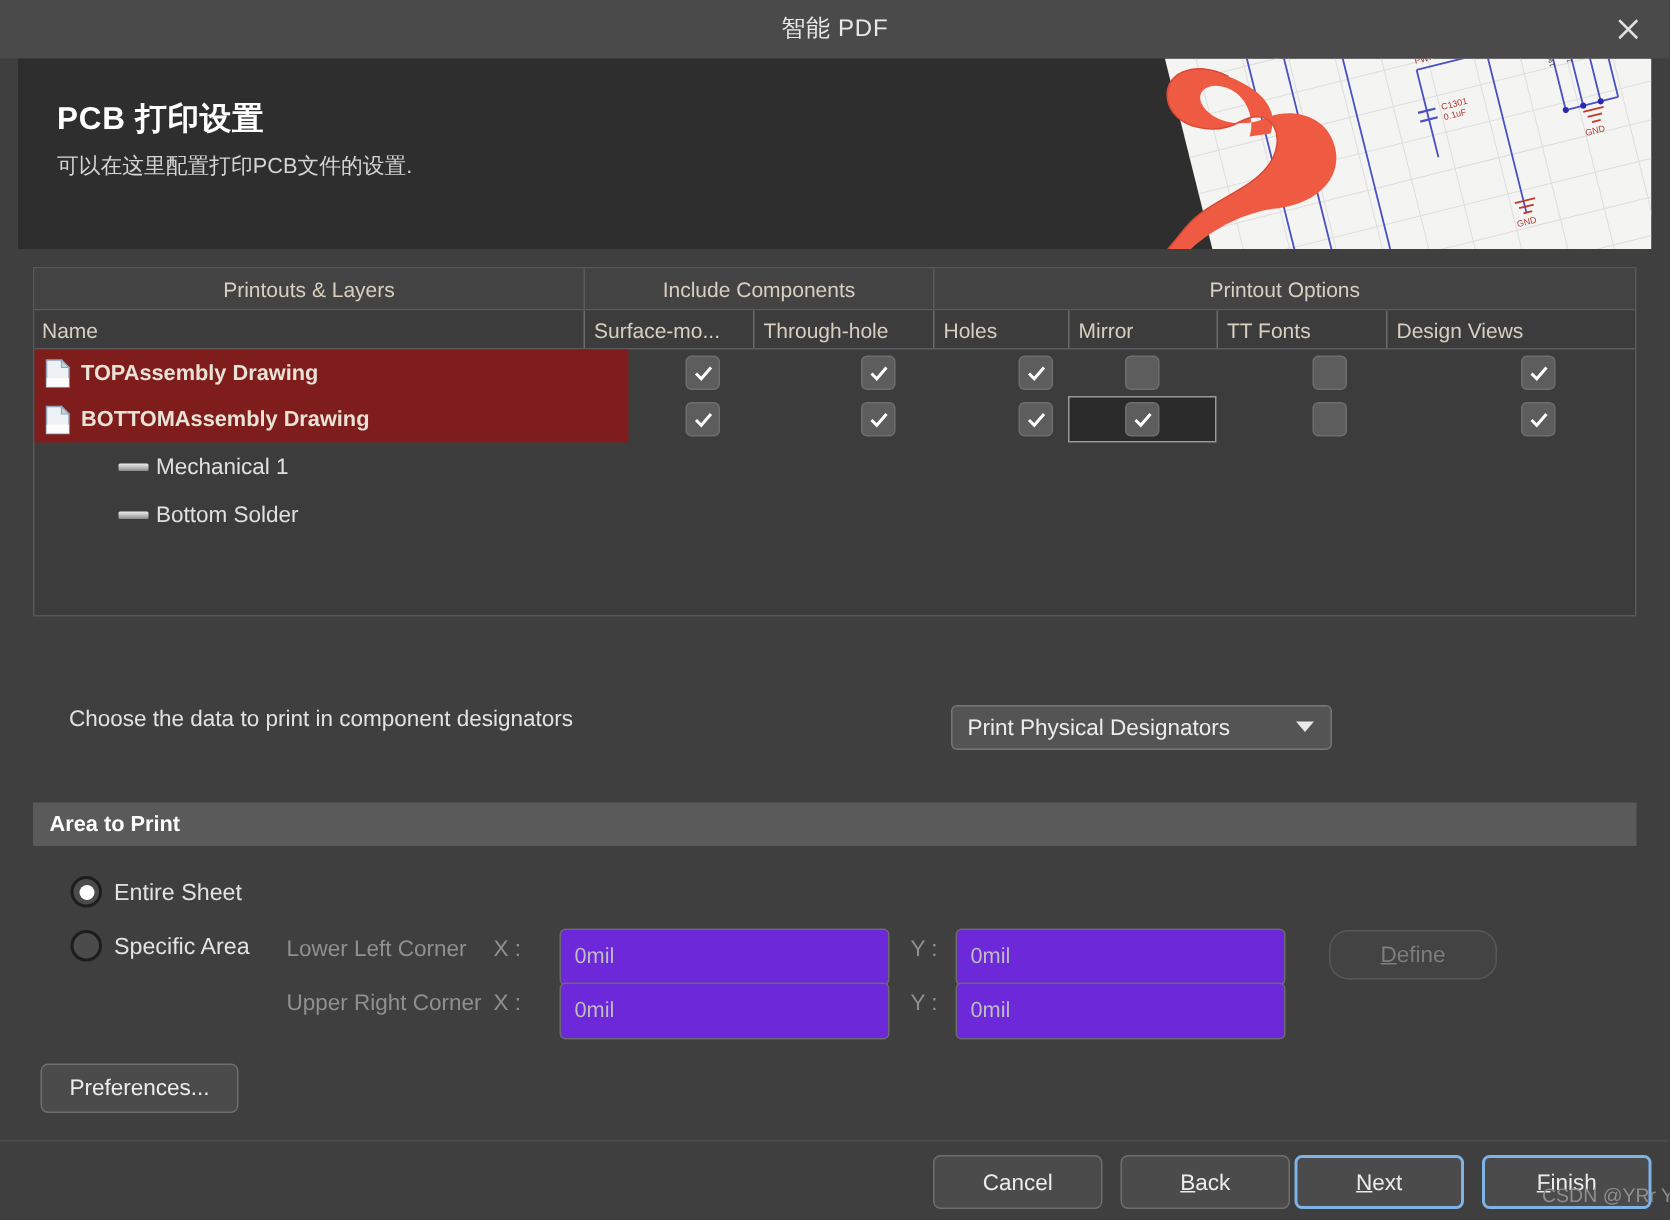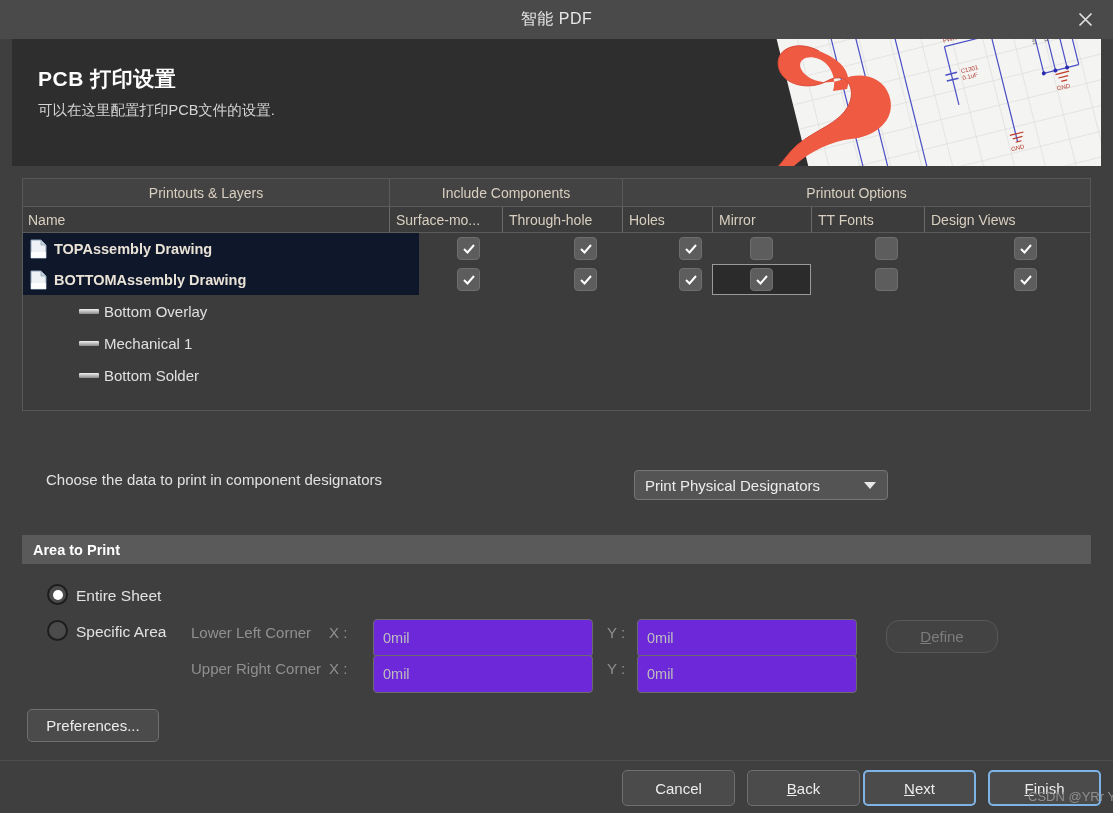--- a/index.html
+++ b/index.html
@@ -54,21 +54,21 @@
 
   .col-header { display: flex; height: 26px; border-bottom: 1px solid #5a5a5a; background: #3c3c3c; }
   .col-cell {
     display: flex; align-items: center; color: #d9cfc0; font-size: 14px;
     height: 100%; padding-left: 6px;
   }
   .col-cell + .col-cell { border-left: 1px solid #6a6a6a; }
 
   .rowzone { position: relative; }
   .drow { position: relative; height: 31px; display: flex; align-items: center; }
-  .drow.selected .namecell { background: #0f172a; }
+  .drow.selected .namecell { background: #7f1d1d; }
   .namecell {
     position: absolute; left: 0; top: 0; height: 31px; width: 396px;
     display: flex; align-items: center; padding-left: 5px;
   }
   .doc-icon { width: 22px; height: 22px; position: relative; flex: 0 0 22px; margin-right: 4px; }
   .row-label { color: #e9e2d6; font-size: 14.5px; font-weight: bold; }
 
   .layer-row { height: 32px; display: flex; align-items: center; padding-left: 56px; }
   .layer-line { width: 20px; height: 5px; background: linear-gradient(#f0f0f0,#8a8a8a); margin-right: 5px; border-radius:1px; }
   .layer-label { color: #e0e0e0; font-size: 15px; }
@@ -319,24 +319,20 @@
         <div class="cbox" style="left:852px;top:4px"></div>
         <div class="cbox" style="left:991px;top:4px">
           <svg width="14" height="14" viewBox="0 0 14 14">
               <path d="M2 7 L5.5 10.5 L12 3" stroke="#ffffff" stroke-width="2" fill="none"></path>
             </svg>
         </div>
       </div>
 
       <div class="layer-row">
         <div class="layer-line"></div>
-        <span class="layer-label">Bottom Overlay</span>
-      </div>
-      <div class="layer-row">
-        <div class="layer-line"></div>
         <span class="layer-label">Mechanical 1</span>
       </div>
       <div class="layer-row">
         <div class="layer-line"></div>
         <span class="layer-label">Bottom Solder</span>
       </div>
     </div>
   </div>
 
   <div class="field-label" style="left:46px;top:471px">Choose the data to print in component designators</div>

